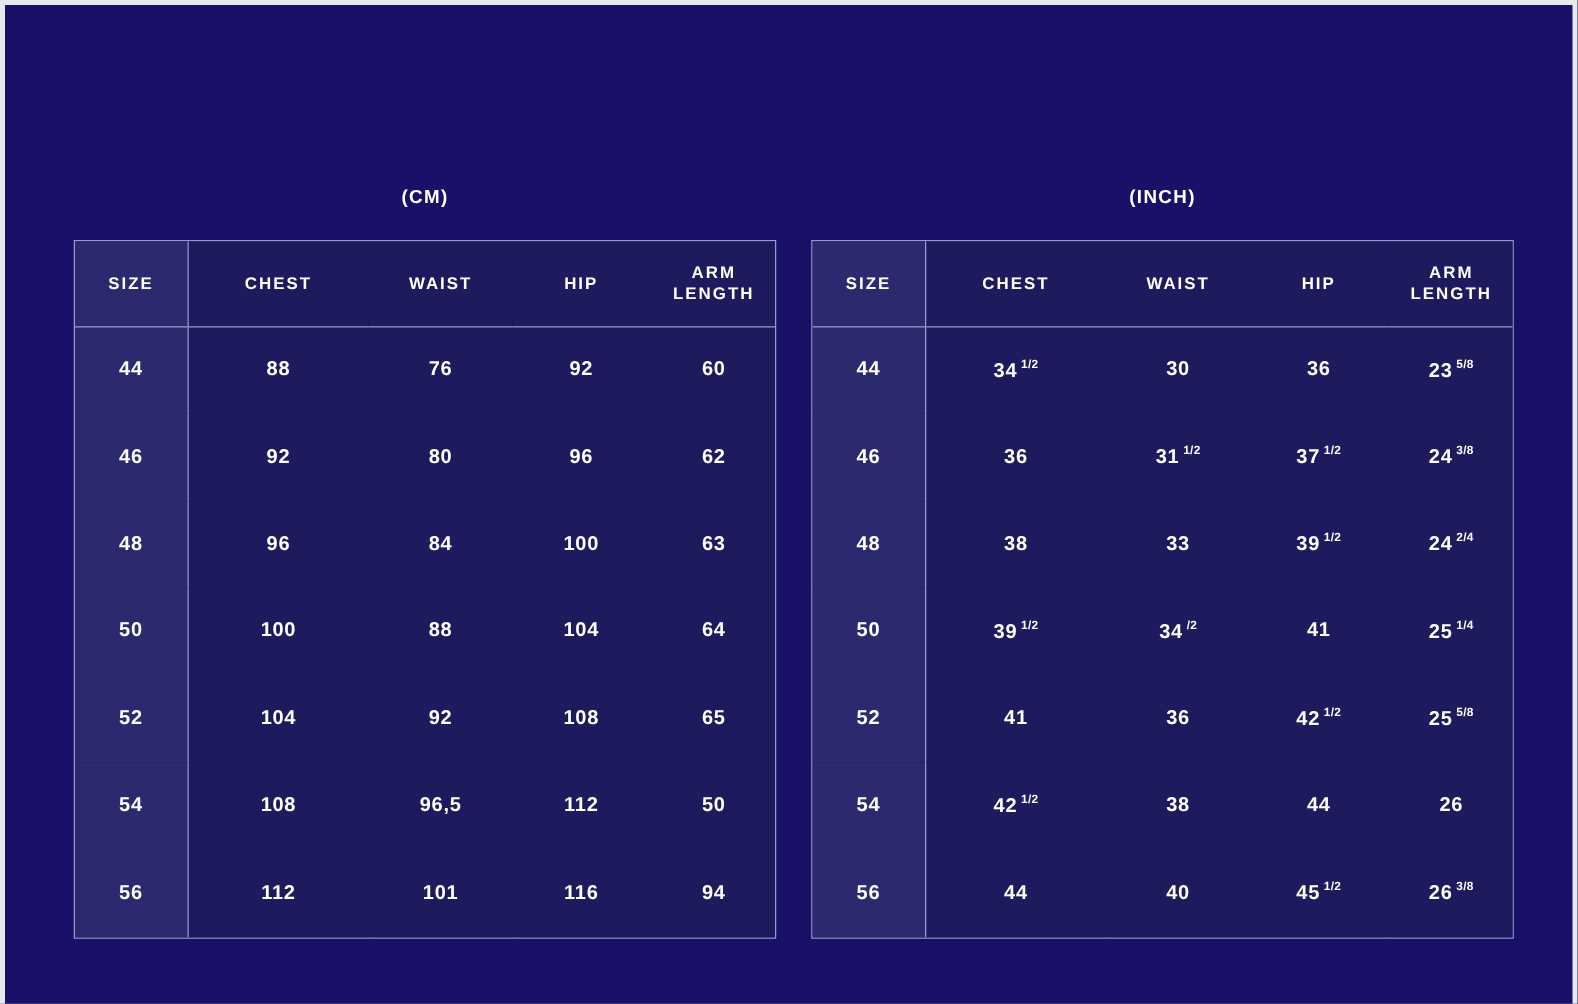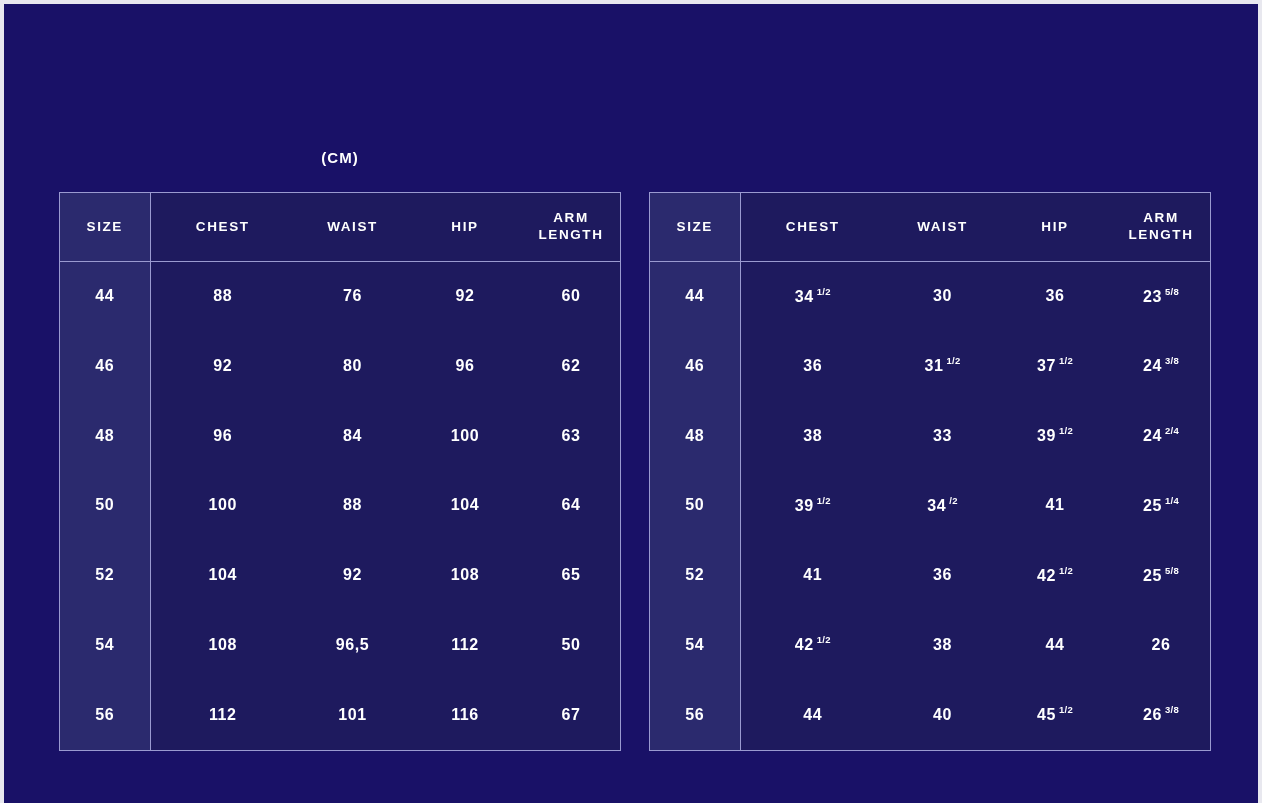--- a/index.html
+++ b/index.html
@@ -128,20 +128,21 @@
 
   td.col-arm, th.col-arm { padding-right: 4px; }
 </style>
 </head>
 <body>
 
 <div class="page">
 
 
   <div class="unit-label" id="unit-cm">(CM)</div>
+  <div class="unit-label" id="unit-in">(INCH)</div>
 
   <div class="table-wrap" id="table-cm">
     <table class="size-table">
       <thead>
         <tr>
           <th class="col-size">SIZE</th>
           <th class="col-chest">CHEST</th>
           <th class="col-waist">WAIST</th>
           <th class="col-hip">HIP</th>
           <th class="col-arm">
@@ -193,21 +194,21 @@
             <td class="col-chest">108</td>
             <td class="col-waist">96,5</td>
             <td class="col-hip">112</td>
             <td class="col-arm">50</td>
           </tr>
           <tr>
             <td class="col-size">56</td>
             <td class="col-chest">112</td>
             <td class="col-waist">101</td>
             <td class="col-hip">116</td>
-            <td class="col-arm">67</td>
+            <td class="col-arm">94</td>
           </tr>
         </tbody>
     </table>
   </div>
 
   <div class="table-wrap" id="table-in">
     <table class="size-table">
       <thead>
         <tr>
           <th class="col-size">SIZE</th>

